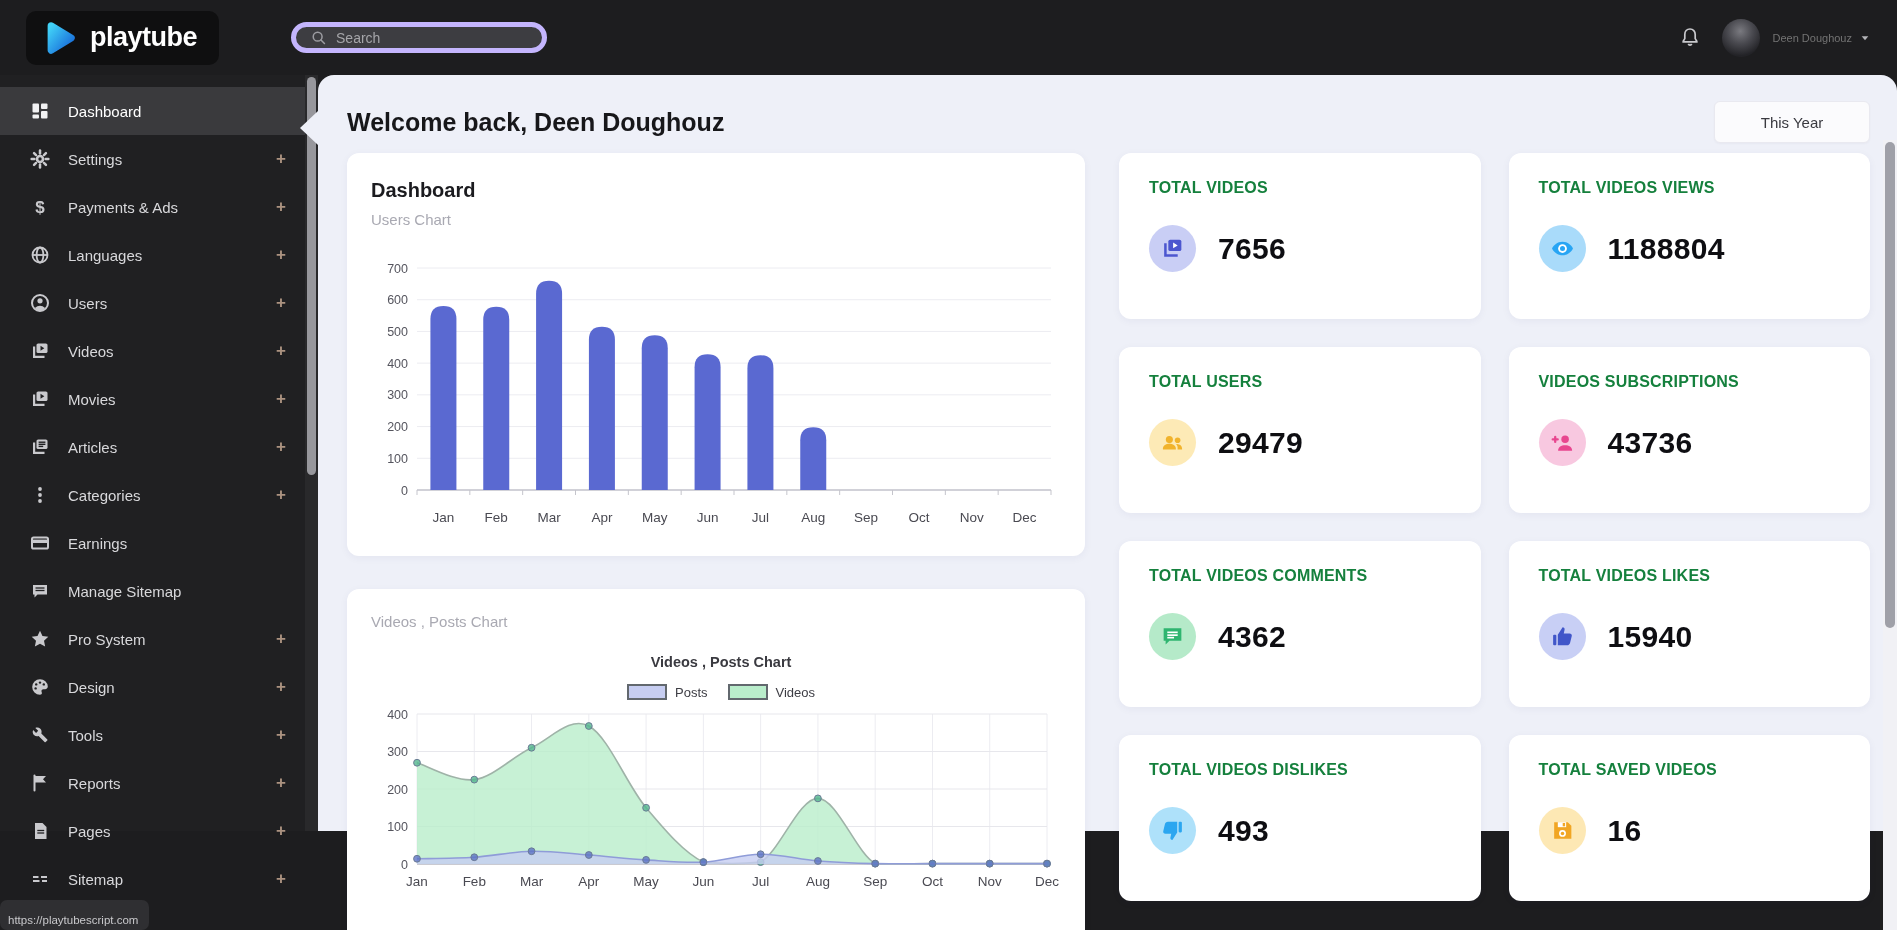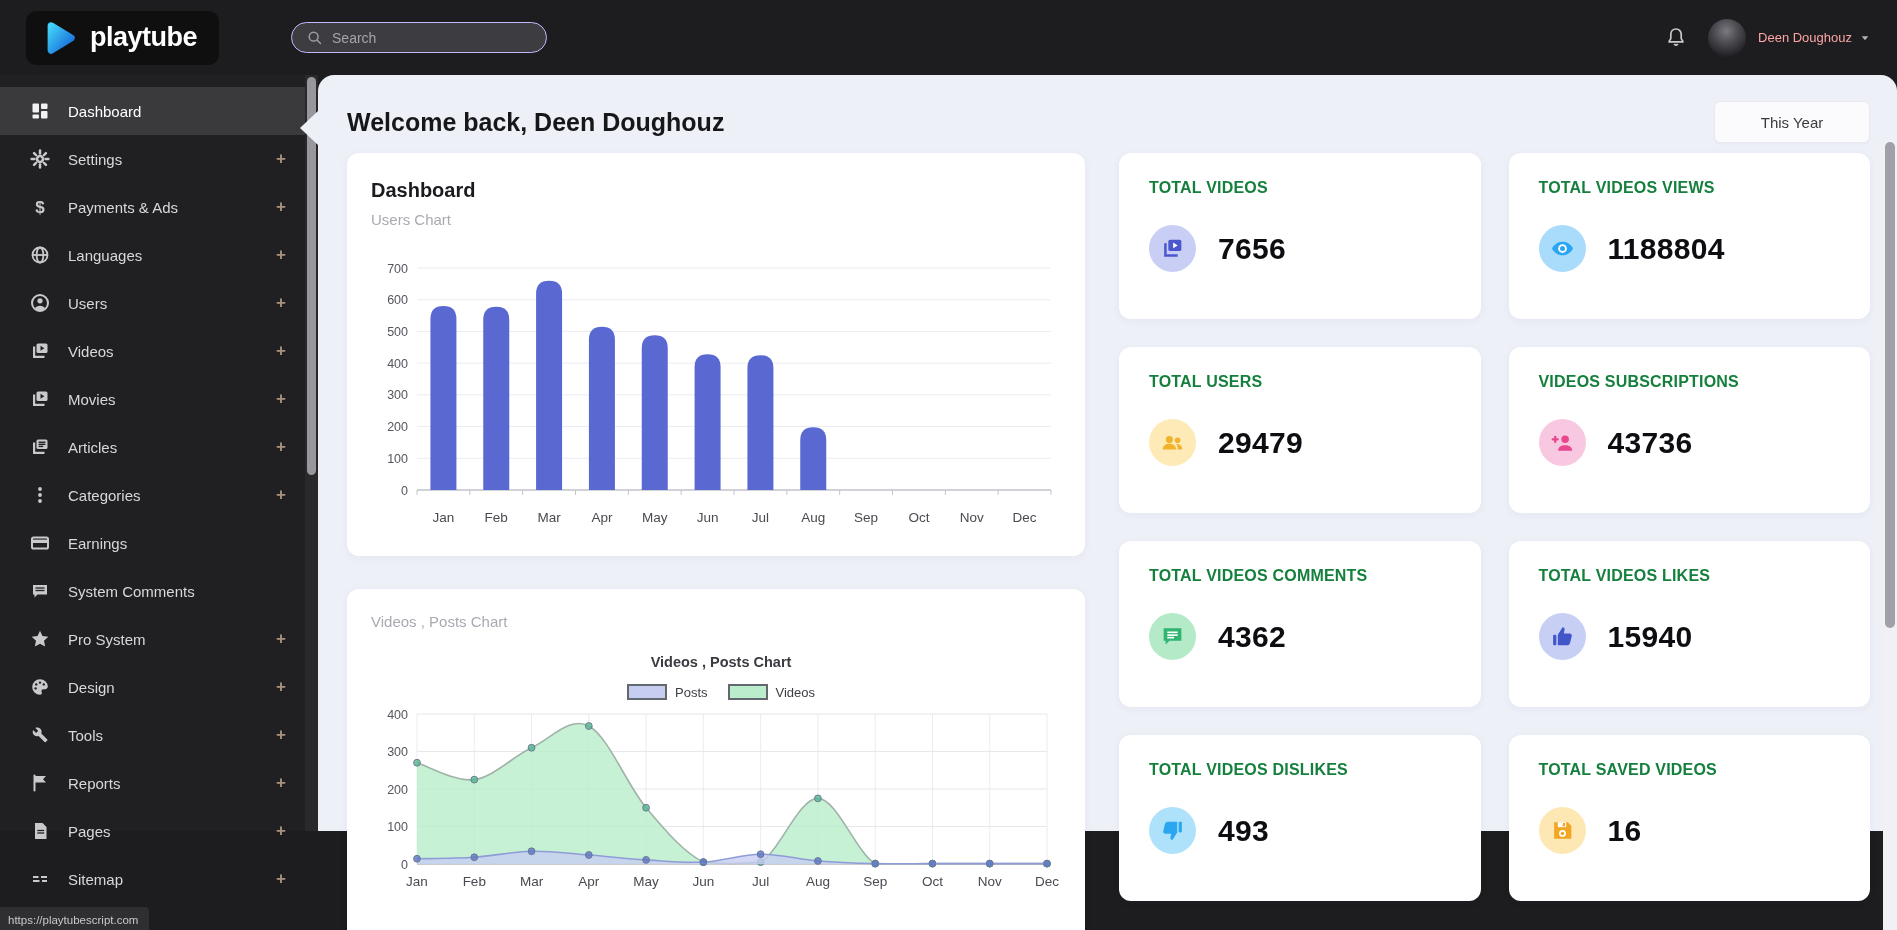--- a/index.html
+++ b/index.html
@@ -6,31 +6,31 @@
   html,body { width:1897px; height:930px; overflow:hidden;
     font-family:"Liberation Sans","DejaVu Sans",sans-serif; background:#1d1d1f; }
 
   
   .topbar { height:75px; display:flex; align-items:center; background:#1d1d1f; position:relative; z-index:5; }
   .brand { display:flex; align-items:center; gap:10px; background:#0f0f10; border-radius:10px;
     margin-left:26px; padding:6px 22px 6px 12px; height:54px; cursor:pointer; }
   .brand svg { width:42px; height:42px; }
   .brand-text { color:#fff; font-size:27px; font-weight:600; letter-spacing:-0.5px; }
   .search { display:flex; align-items:center; gap:9px; margin-left:72px; width:256px; height:31px;
-    background:#3d3d41; border:1px solid #c4b5fd; border-radius:16px; padding:0 14px; }
+    background:#3d3d41; border:5px solid #c4b5fd; border-radius:16px; padding:0 14px; }
   .search svg { width:17px; height:17px; color:#9c9ca1; flex:none; }
   .search input { background:transparent; border:none; outline:none; color:#ddd; font-size:14px; width:100%;
     font-family:"Liberation Sans","DejaVu Sans",sans-serif; }
   .search input::placeholder { color:#a5a5a9; }
   .top-right { margin-left:auto; margin-right:26px; display:flex; align-items:center; }
   .bell { width:24px; height:24px; color:#c9c9cd; cursor:pointer; }
   .bell svg { width:24px; height:24px; }
   .avatar { width:38px; height:38px; border-radius:50%; margin-left:20px; cursor:pointer;
     background:radial-gradient(circle at 48% 32%, #7a7a80 0%, #4a4a50 38%, #232327 75%); }
-  .uname { color:#fca5a5; font-size:13px; margin-left:12px; cursor:pointer; }
+  .uname { color:#737373; font-size:11px; margin-left:12px; cursor:pointer; }
   .caret { width:12px; height:12px; color:#b4b4b8; margin-left:7px; cursor:pointer; }
   .caret svg { width:12px; height:12px; }
 
   
   .app-row { display:flex; height:756px; position:relative; }
 
   
   .sidebar { width:318px; background:#202022; position:relative; flex:none; padding-top:12px; }
   .nav-item { height:48px; display:flex; align-items:center; padding-left:30px; position:relative;
     cursor:pointer; color:#d8d8db; }
@@ -74,21 +74,21 @@
   .stat-label { font-size:16px; font-weight:700; color:#15803d; letter-spacing:.2px; }
   .stat-row { display:flex; align-items:center; gap:22px; margin-top:28px; }
   .stat-circle { width:47px; height:47px; border-radius:50%; display:flex; align-items:center; justify-content:center; flex:none; }
   .stat-circle svg { width:25px; height:25px; }
   .stat-value { font-size:30px; font-weight:800; color:#0e0e12; letter-spacing:.3px; }
 
   
   .right-scroll { position:absolute; top:65px; right:0; width:14px; height:865px; background:#f1f1f5; z-index:6; }
   .right-thumb { position:absolute; top:2px; left:2px; width:10px; height:486px; background:#9fa0a8; border-radius:5px; }
   .status-tip { position:absolute; left:0; bottom:0; background:#2f2f32; color:#c9c9cc; font-size:11.5px;
-    padding:7px 11px 4px 8px; border-top-right-radius:4px; z-index:8; }
+    padding:14px 11px 4px 8px; border-top-right-radius:4px; z-index:8;border-radius:7px; }
 
   svg { display:block; }
   .axis-text { fill:#55555e; font-size:12.5px; font-family:"Liberation Sans","DejaVu Sans",sans-serif; }
   .cat-text { fill:#4a4a52; font-size:13.5px; font-family:"Liberation Sans","DejaVu Sans",sans-serif; }
 </style>
 </head>
 <body>
 
 <div class="topbar">
   <div class="brand">
@@ -255,21 +255,21 @@
         <div class="nav-item">
           <span class="nav-icon">
             <svg viewBox="0 0 20 20" fill="currentColor">
               <path d="M3 4 h14 v9.5 h-9.5 l-3 3 v-3 H3 Z"></path>
               <g stroke="#202022" stroke-width="1.3">
                 <line x1="5.5" y1="7" x2="14.5" y2="7"></line>
                 <line x1="5.5" y1="9.5" x2="14.5" y2="9.5"></line>
               </g>
             </svg>
           </span>
-          <span class="nav-label">System Comments</span>
+          <span class="nav-label">Manage Sitemap</span>
         </div>
         <div class="nav-item">
           <span class="nav-icon">
             <svg viewBox="0 0 20 20" fill="currentColor">
               <polygon points="10,1.8 12.47,7.12 18.3,7.82 14,11.84 15.14,17.6 10,14.75 4.86,17.6 6,11.84 1.7,7.82 7.53,7.12"></polygon>
             </svg>
           </span>
           <span class="nav-label">Pro System</span>
           <span class="nav-plus">+</span>
         </div>

